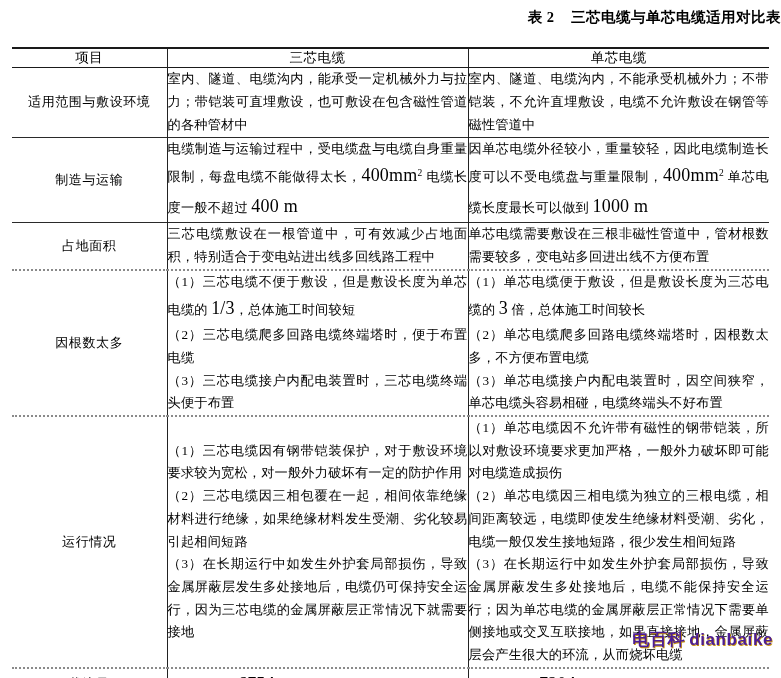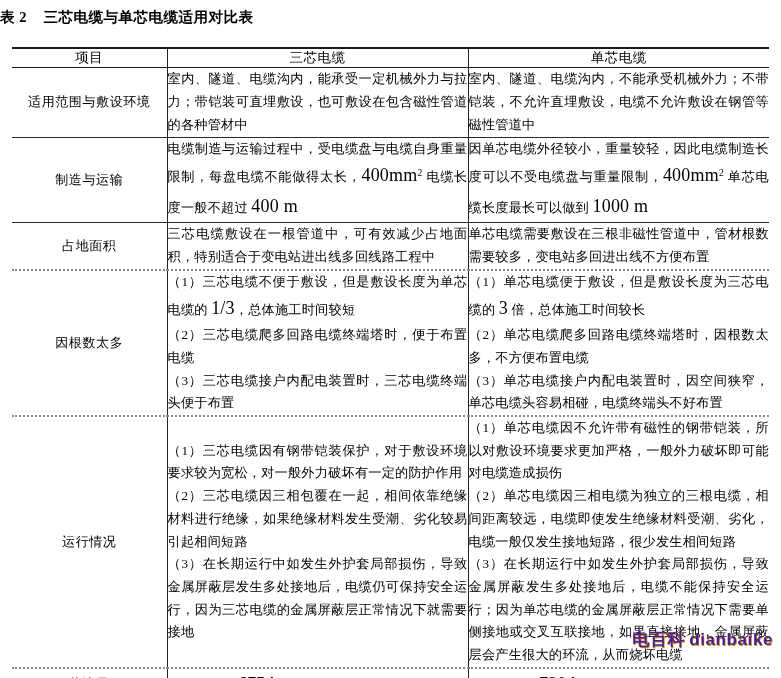--- a/index.html
+++ b/index.html
@@ -17,21 +17,21 @@
   }
 
   .page {
     width: 781px;
     height: 678px;
     position: relative;
     box-sizing: border-box;
   }
 
   .table-caption {
-    text-align: left;
+    text-align: right;
     font-size: 14.5px;
     font-weight: bold;
     letter-spacing: 0.5px;
     padding-top: 9px;
     padding-bottom: 9px;
     line-height: 1.2;
     white-space: pre;
   }
 
   table.cmp {

